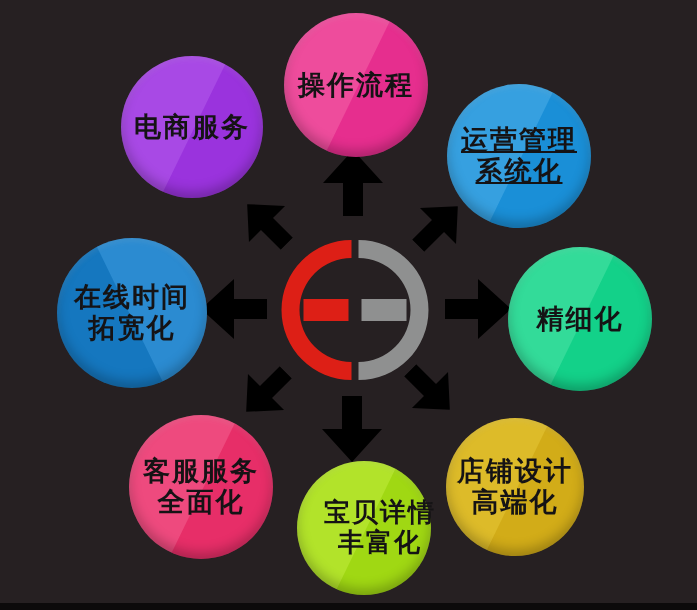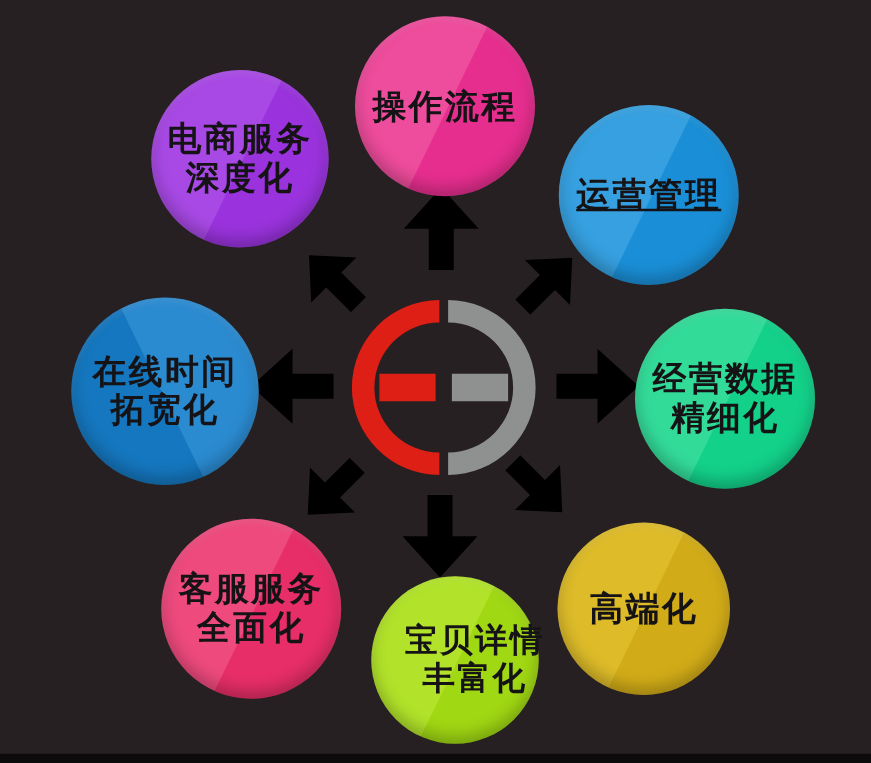--- a/index.html
+++ b/index.html
@@ -103,39 +103,39 @@
     </svg>
   <svg class="arrow ar-up-left" viewBox="0 0 64 66" style="--base: #9a33dd; --hi: #a849e5; --ac: #cb8ef4;">
       <use href="#arr-shape"></use>
     </svg>
 
   <div class="node n0" style="--base: #e62e8e; --hi: #ee4c9c; --ac: #f667b2;">
     <div class="l1">操作流程</div>
   </div>
   <div class="node n1" style="--base: #1a8fd7; --hi: #36a0e0; --ac: #45b8ef;">
     <div class="l1">运营管理</div>
+    <div class="l2">系统化</div>
   </div>
   <div class="node n2" style="--base: #13d189; --hi: #33db99; --ac: #3cdf9b;">
-    <div class="l1">经营数据</div>
     <div class="l2">精细化</div>
   </div>
   <div class="node n3" style="--base: #d2ac18; --hi: #ddbb29; --ac: #ecc41c;">
+    <div class="l1">店铺设计</div>
     <div class="l2">高端化</div>
   </div>
   <div class="node n4" style="--base: #a0d813; --hi: #b2e32a; --ac: #bce82f;">
     <div class="l1">宝贝详情</div>
     <div class="l2">丰富化</div>
   </div>
   <div class="node n5" style="--base: #e72e68; --hi: #ee4a7e; --ac: #f282a8;">
     <div class="l1">客服服务</div>
     <div class="l2">全面化</div>
   </div>
   <div class="node n6 mirror" style="--base: #1577bf; --hi: #2b8bd1; --ac: #2f95d6;">
     <div class="l1">在线时间</div>
     <div class="l2">拓宽化</div>
   </div>
   <div class="node n7" style="--base: #9a33dd; --hi: #a849e5; --ac: #cb8ef4;">
     <div class="l1">电商服务</div>
-    <div class="l2">深度化</div>
   </div>
 
   <div class="bottom-strip"></div>
 </div>
 
 </body></html>

